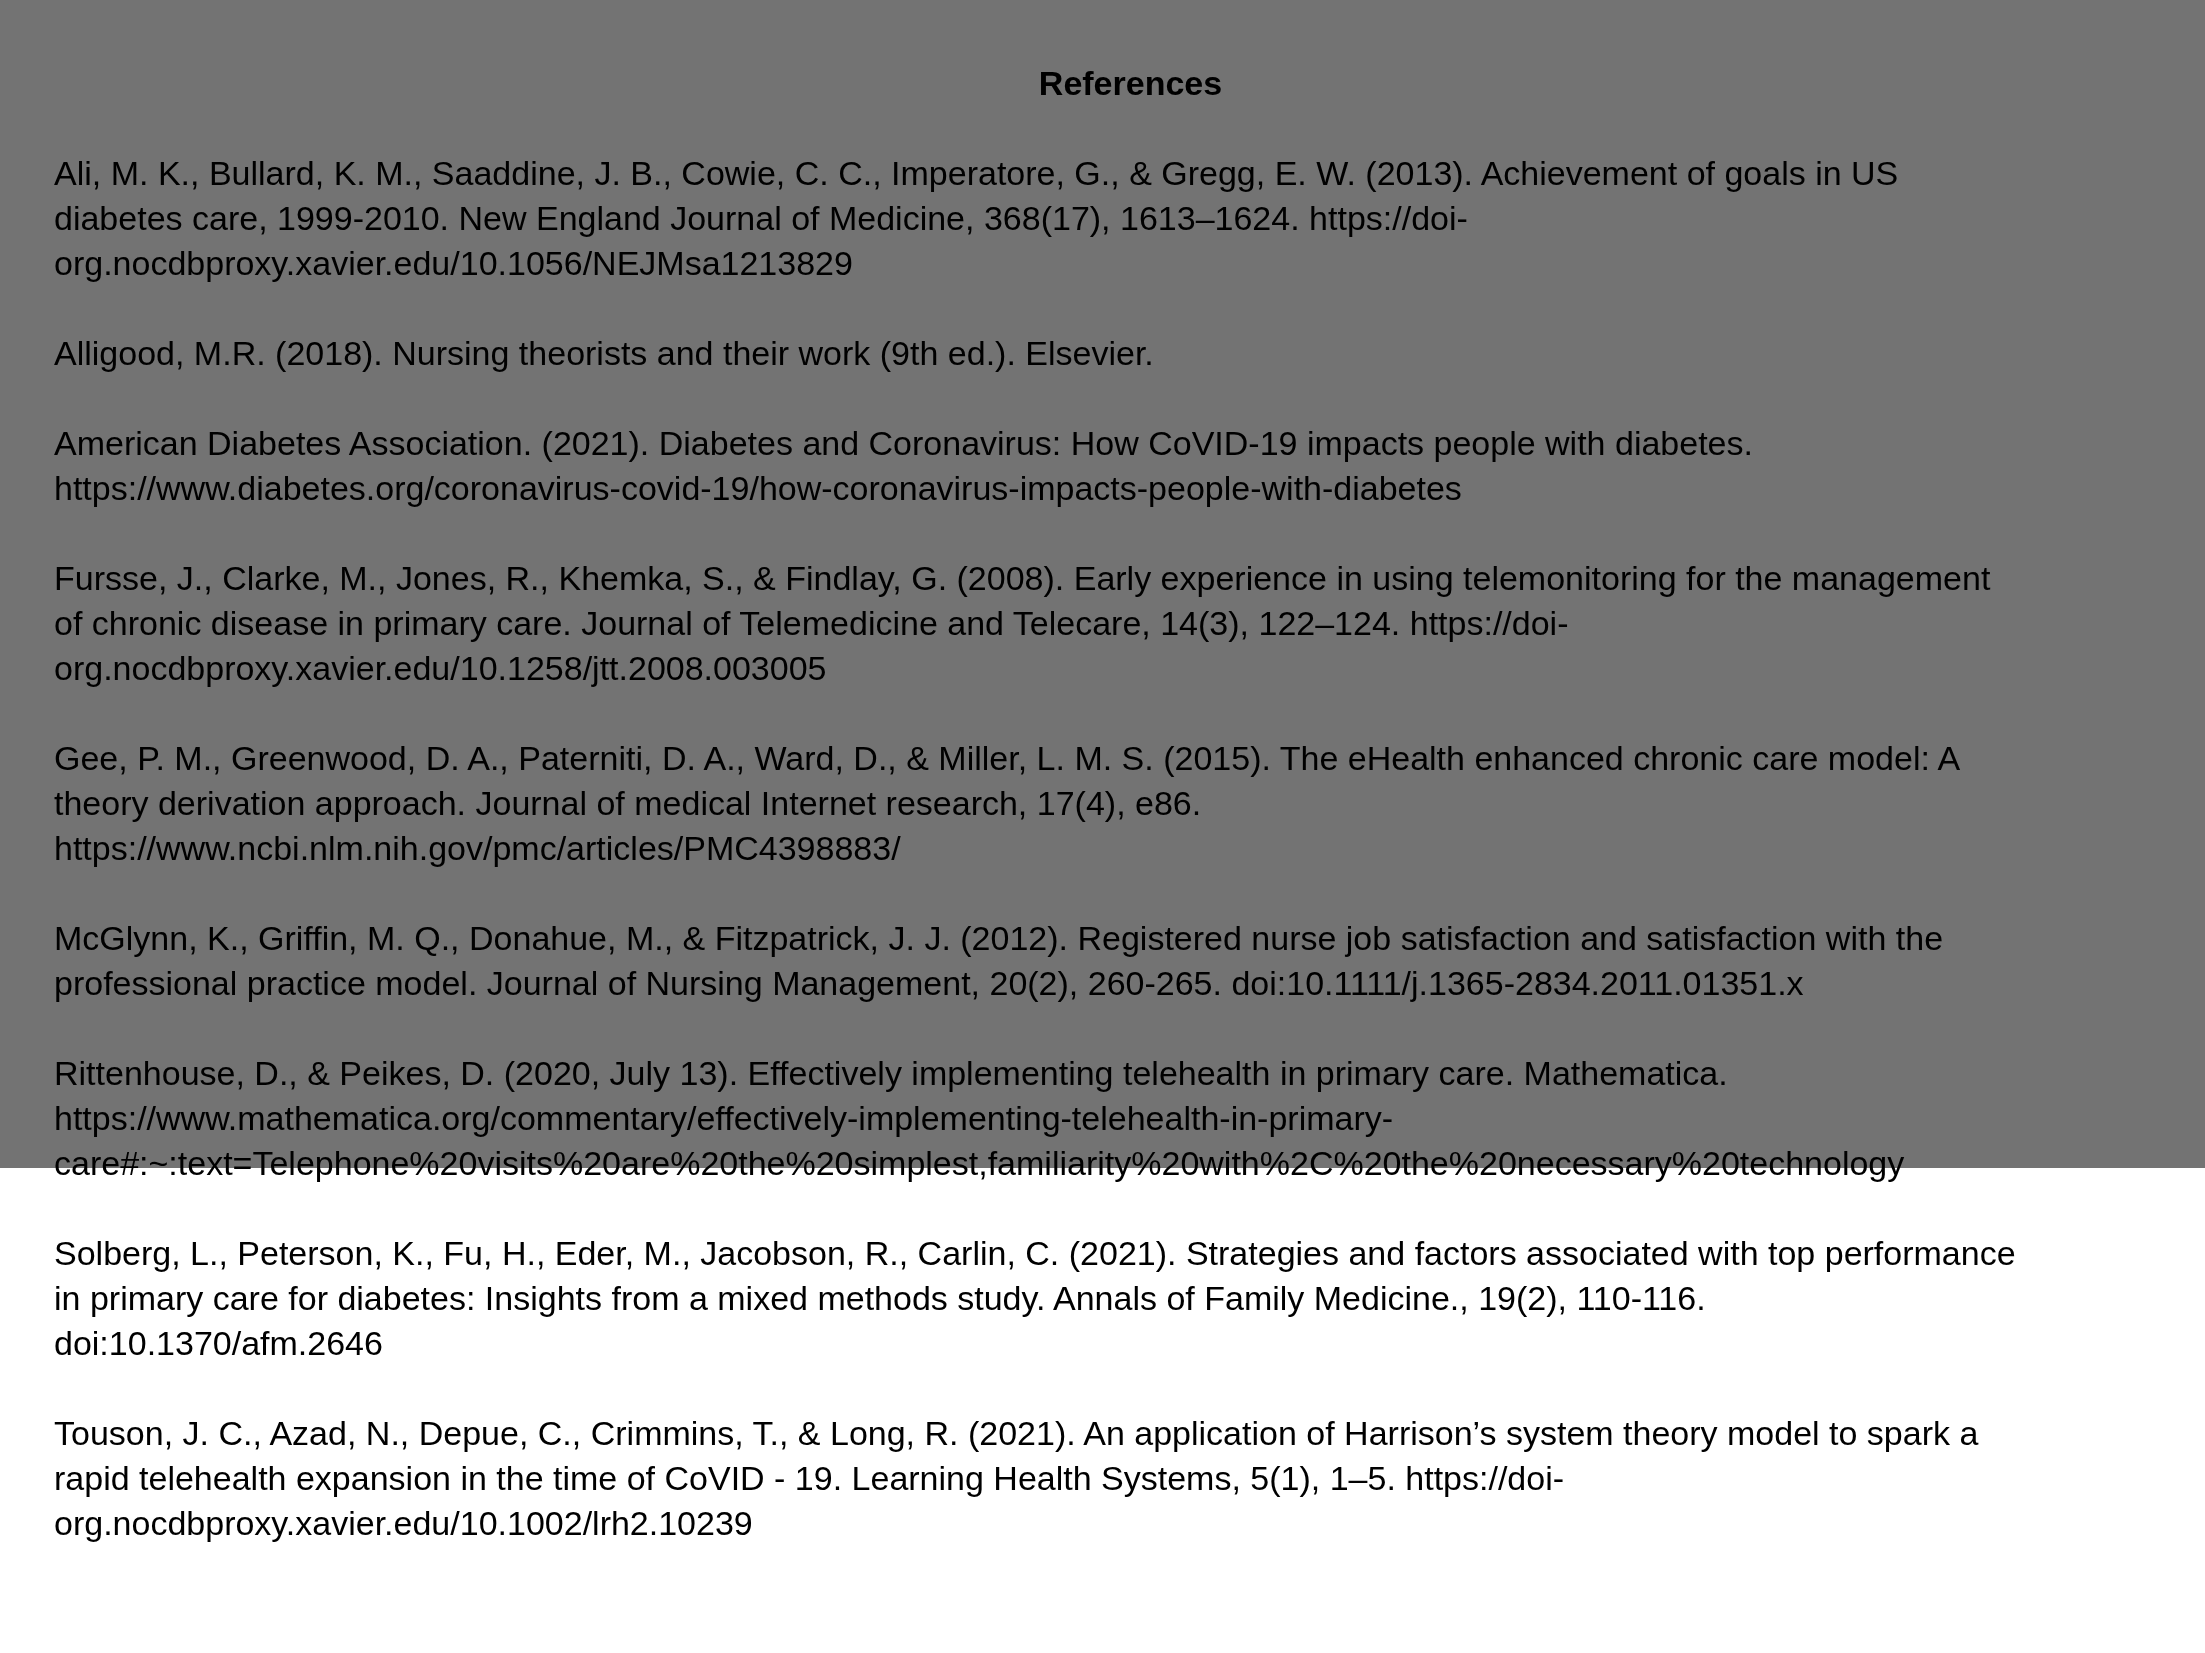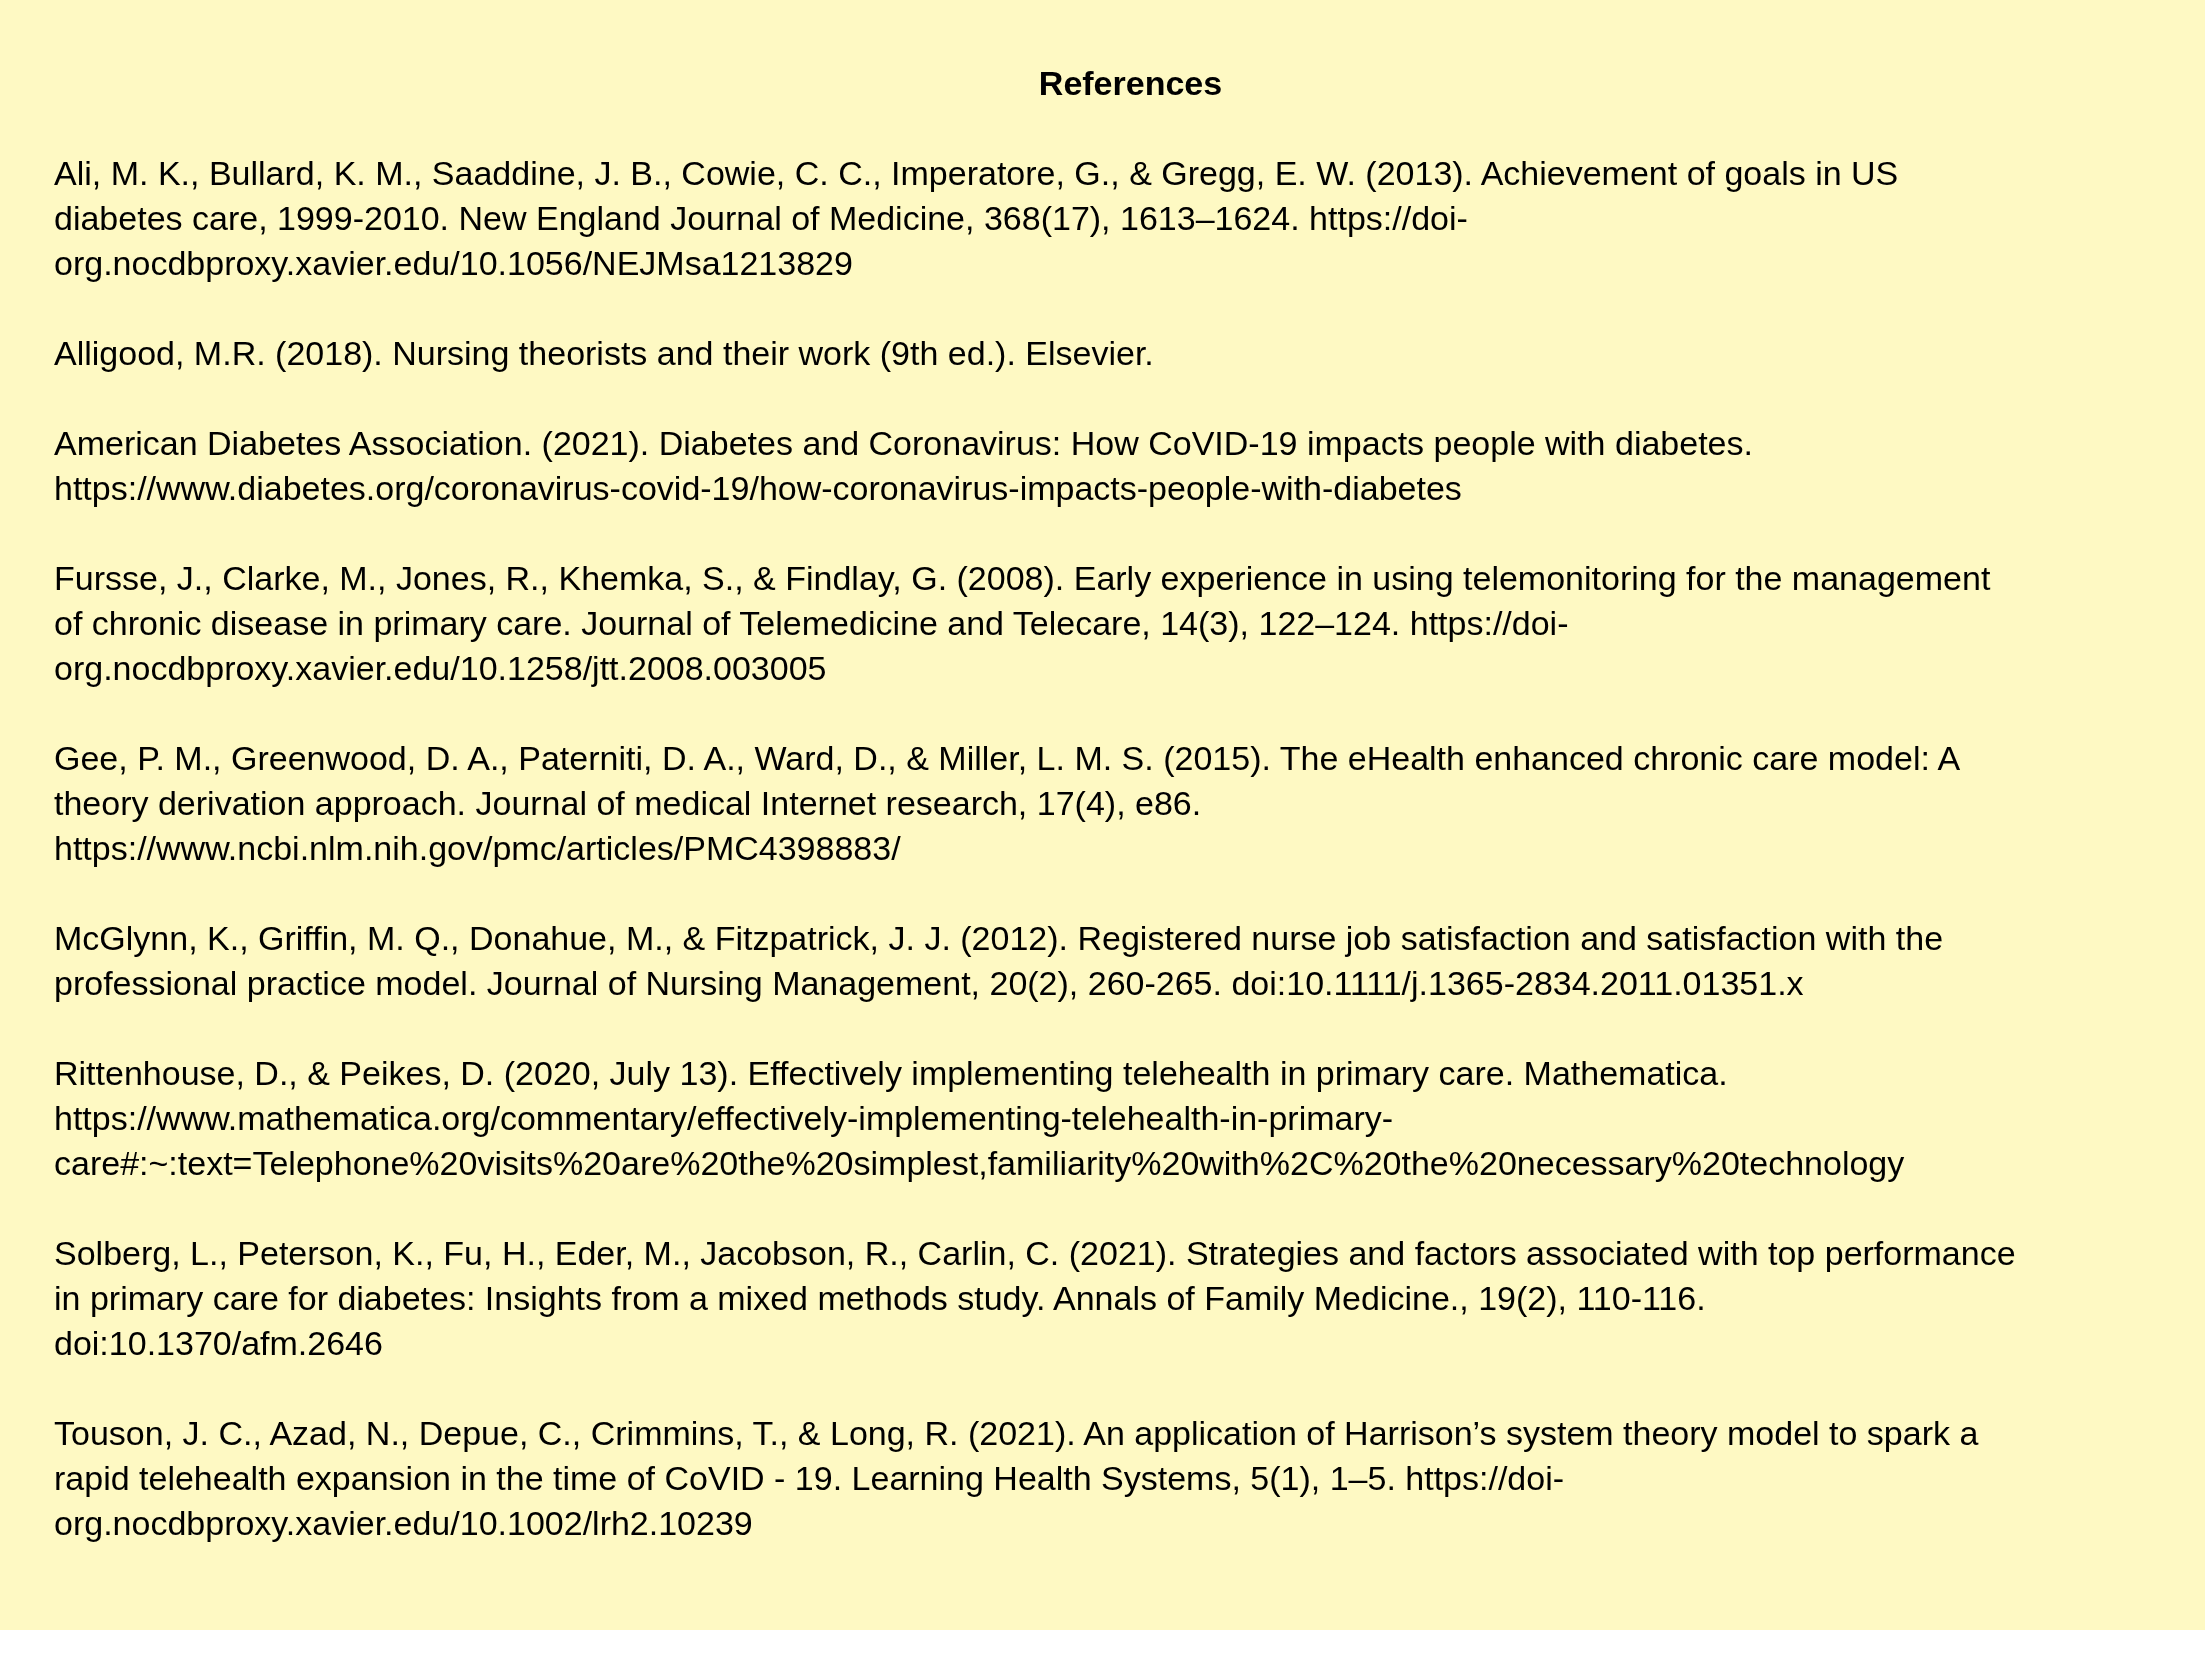--- a/index.html
+++ b/index.html
@@ -13,22 +13,22 @@
       overflow: hidden;
       position: relative;
       font-family: "Liberation Sans", sans-serif;
       color: #000000;
     }
     .page {
       position: absolute;
       left: 0;
       top: 0;
       width: 2205px;
-      height: 1630px;
-      background: #fef9c3;
+      height: 1168px;
+      background: #737373;
     }
     .title {
       position: absolute;
       top: 61px;
       left: 0;
       width: 2261px;
       text-align: center;
       font-weight: bold;
       font-size: 34px;
       line-height: 45px;

